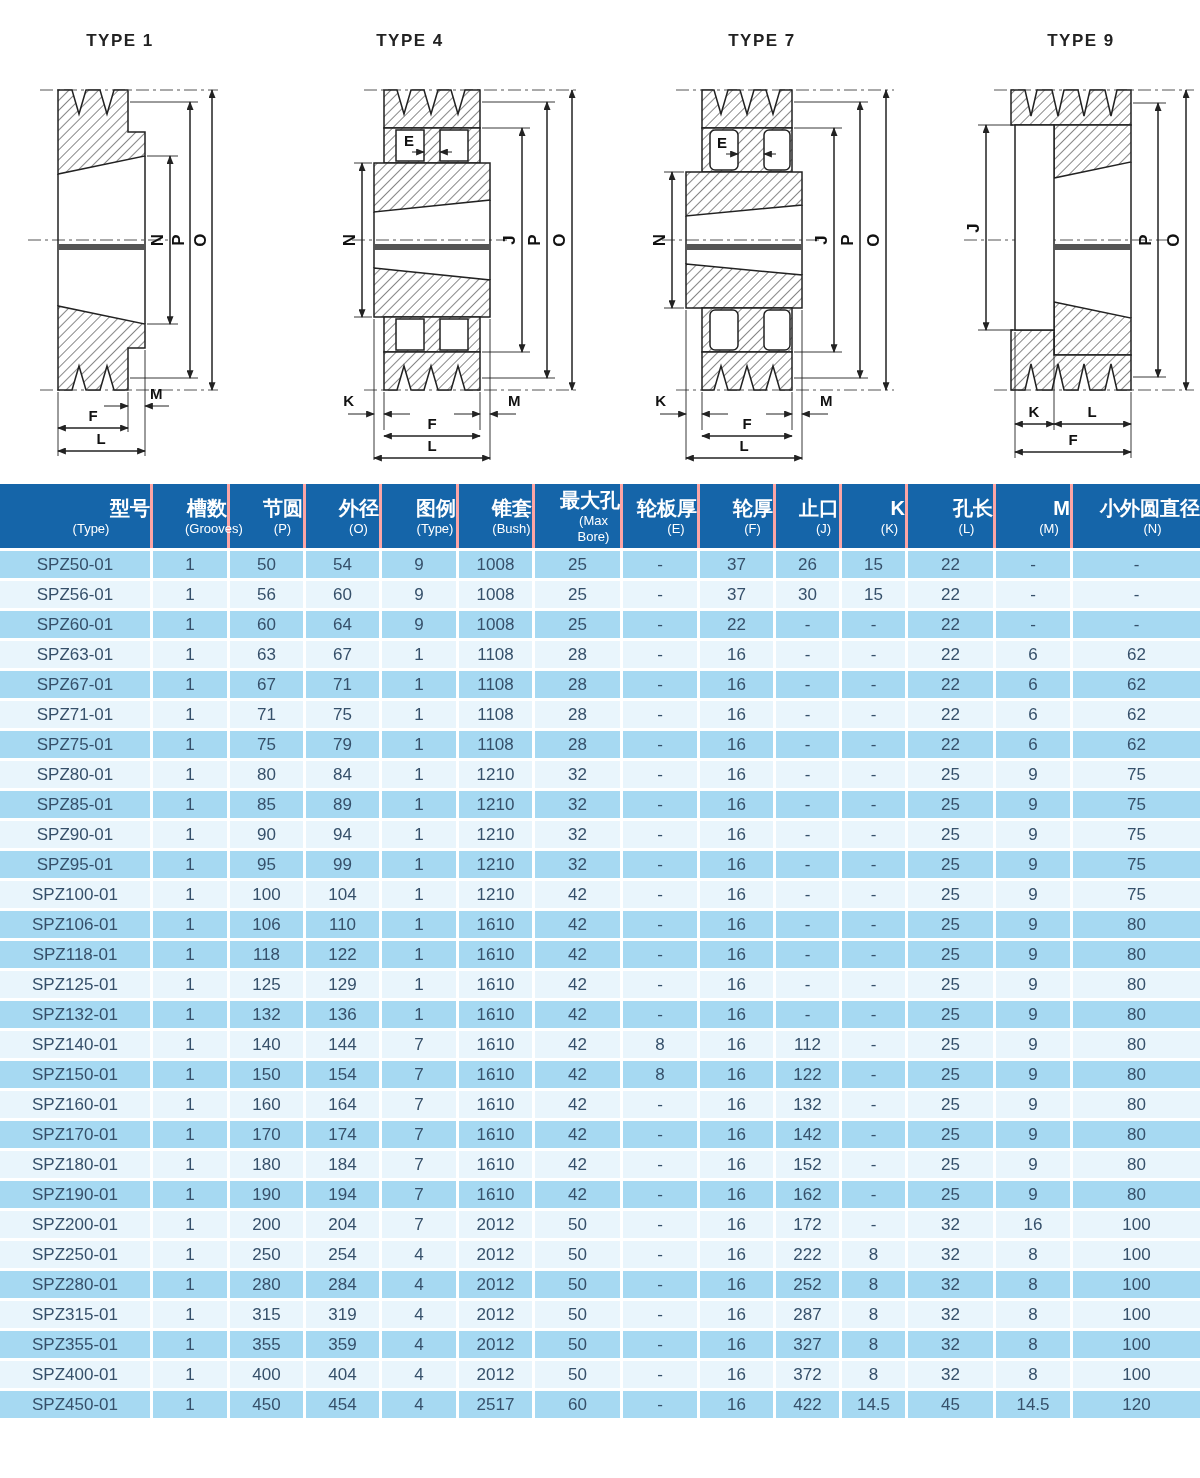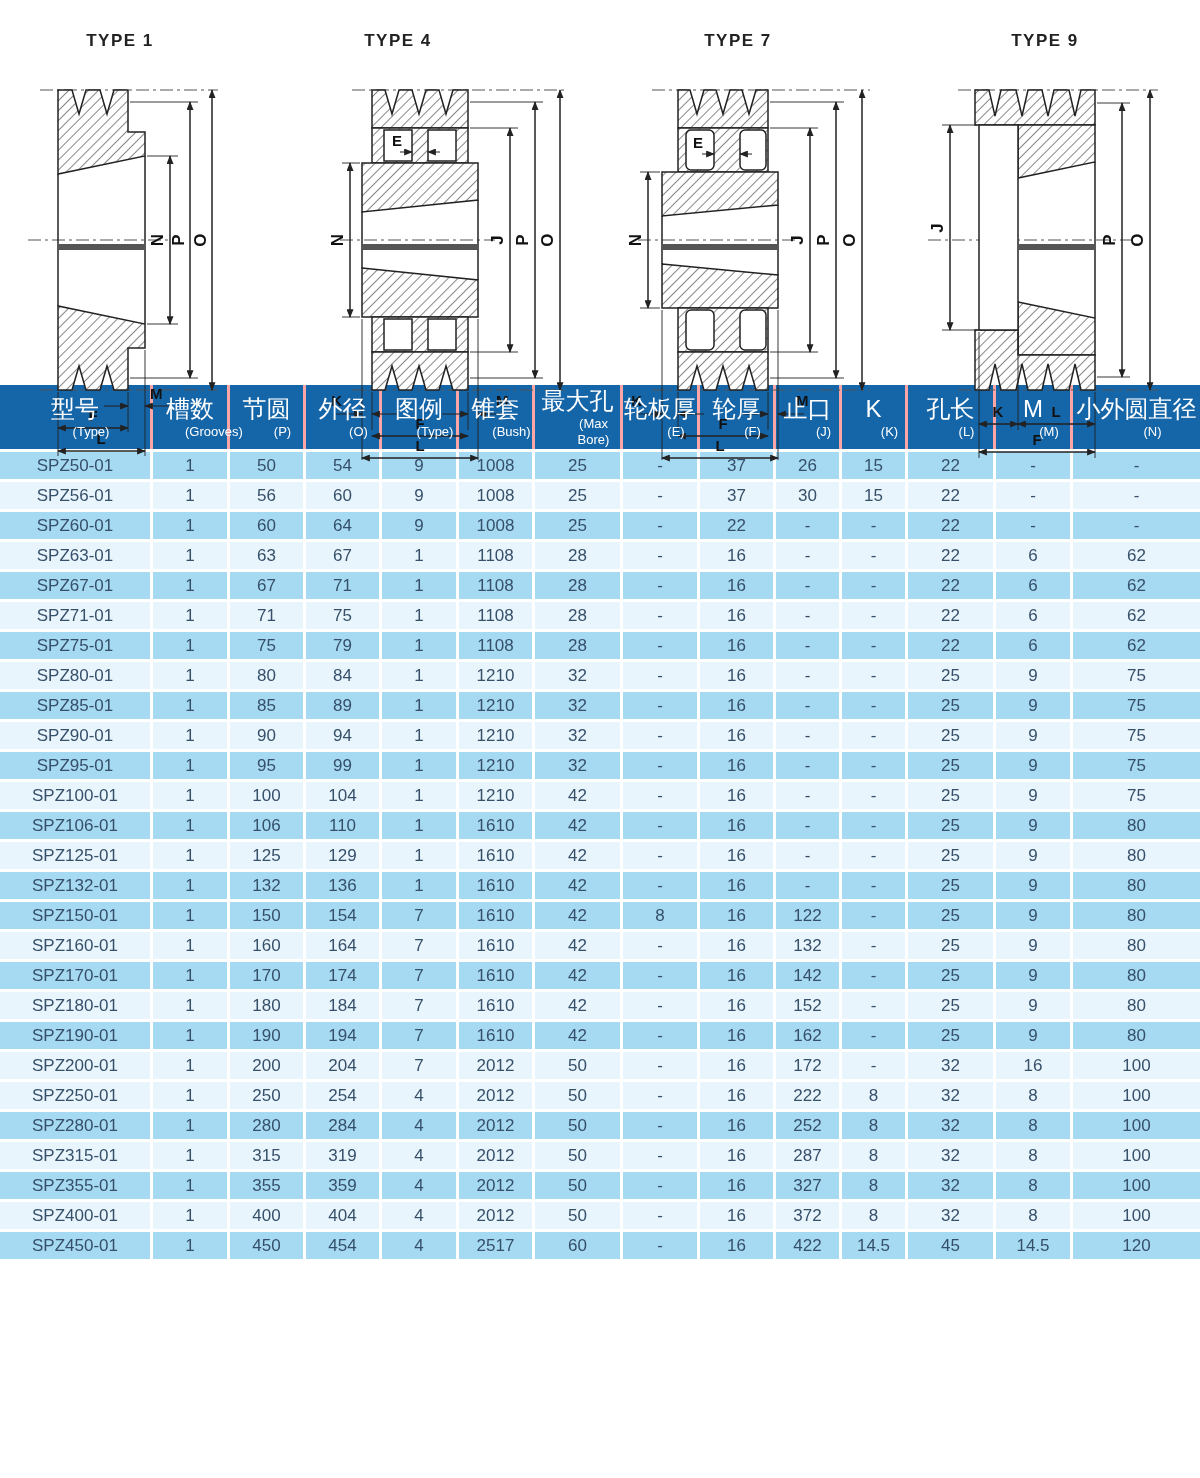--- a/index.html
+++ b/index.html
@@ -1,40 +1,40 @@
 <!DOCTYPE html>
 <html><head>
 <meta charset="utf-8">
 <style>
   html,body{margin:0;padding:0;}
   body{
     width:1200px;height:1478px;overflow:hidden;background:#ffffff;
     font-family:"Liberation Sans","DejaVu Sans",sans-serif;
   }
   
-  .diagrams{display:flex;height:385px;background:#fff;}
+  .diagrams{display:flex;height:484px;background:#fff;gap:12px;}
   .diagrams svg{flex:0 0 300px;height:484px;}
   .dtitle{font:700 17px "Liberation Sans","DejaVu Sans",sans-serif;fill:#222;letter-spacing:1.5px;}
   .dlab{font:600 15px "Liberation Sans","DejaVu Sans",sans-serif;fill:#111;}
   .rlab{font:600 17px "Liberation Sans","DejaVu Sans",sans-serif;fill:#111;}
   .hat{fill:url(#hatch);stroke:#222;stroke-width:1.5;}
   .wht{fill:#fff;stroke:#222;stroke-width:1.5;}
   .ol{stroke:#222;stroke-width:1.5;fill:none;}
   .dim{stroke:#222;stroke-width:1;fill:none;}
   .ext{stroke:#222;stroke-width:0.9;fill:none;}
   .cl{stroke:#555;stroke-width:1;fill:none;stroke-dasharray:13 4 3 4;}
   .key{fill:#555;stroke:none;}
   
   table.spec{width:1200px;border-collapse:separate;border-spacing:0;table-layout:fixed;}
   table.spec th,table.spec td{box-sizing:border-box;text-align:center;vertical-align:middle;padding:0;}
   table.spec thead th{
     background:#1565a9;color:#fff;height:64px;border-left:3px solid #fca5a5;
   }
   table.spec thead th:first-child{border-left:none;}
-  table.spec thead th .zh{font-size:24px;font-weight:400;line-height:1.25;}
+  table.spec thead th .zh{font-size:20px;font-weight:700;line-height:1.25;text-align:right;}
   table.spec thead th .en{font-size:13px;font-weight:400;line-height:1.2;padding-left:32px;}
   table.spec tbody td{
     height:30px;font-size:17px;color:#36506a;background:#e9f5fc;
     border-left:3px solid #fff;border-top:3px solid #fff;
   }
   table.spec tbody td:first-child{border-left:none;}
   table.spec tbody tr.alt td{background:#a6d9f2;}
 </style>
 </head>
 <body>
@@ -543,20 +543,36 @@
         <td>1610</td>
         <td>42</td>
         <td>-</td>
         <td>16</td>
         <td>-</td>
         <td>-</td>
         <td>25</td>
         <td>9</td>
         <td>80</td>
       </tr>
+      <tr class="alt">
+        <td>SPZ118-01</td>
+        <td>1</td>
+        <td>118</td>
+        <td>122</td>
+        <td>1</td>
+        <td>1610</td>
+        <td>42</td>
+        <td>-</td>
+        <td>16</td>
+        <td>-</td>
+        <td>-</td>
+        <td>25</td>
+        <td>9</td>
+        <td>80</td>
+      </tr>
       <tr>
         <td>SPZ125-01</td>
         <td>1</td>
         <td>125</td>
         <td>129</td>
         <td>1</td>
         <td>1610</td>
         <td>42</td>
         <td>-</td>
         <td>16</td>
@@ -570,20 +586,36 @@
         <td>SPZ132-01</td>
         <td>1</td>
         <td>132</td>
         <td>136</td>
         <td>1</td>
         <td>1610</td>
         <td>42</td>
         <td>-</td>
         <td>16</td>
         <td>-</td>
+        <td>-</td>
+        <td>25</td>
+        <td>9</td>
+        <td>80</td>
+      </tr>
+      <tr>
+        <td>SPZ140-01</td>
+        <td>1</td>
+        <td>140</td>
+        <td>144</td>
+        <td>7</td>
+        <td>1610</td>
+        <td>42</td>
+        <td>8</td>
+        <td>16</td>
+        <td>112</td>
         <td>-</td>
         <td>25</td>
         <td>9</td>
         <td>80</td>
       </tr>
       <tr class="alt">
         <td>SPZ150-01</td>
         <td>1</td>
         <td>150</td>
         <td>154</td>

